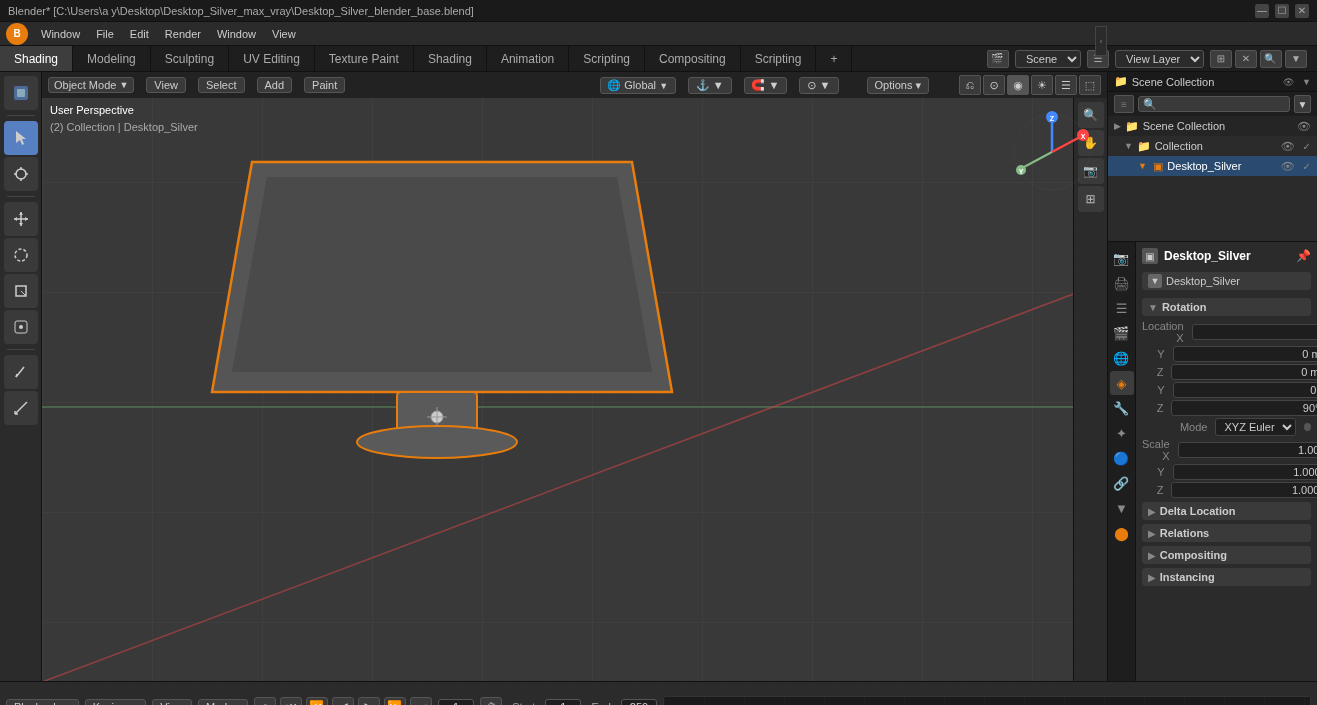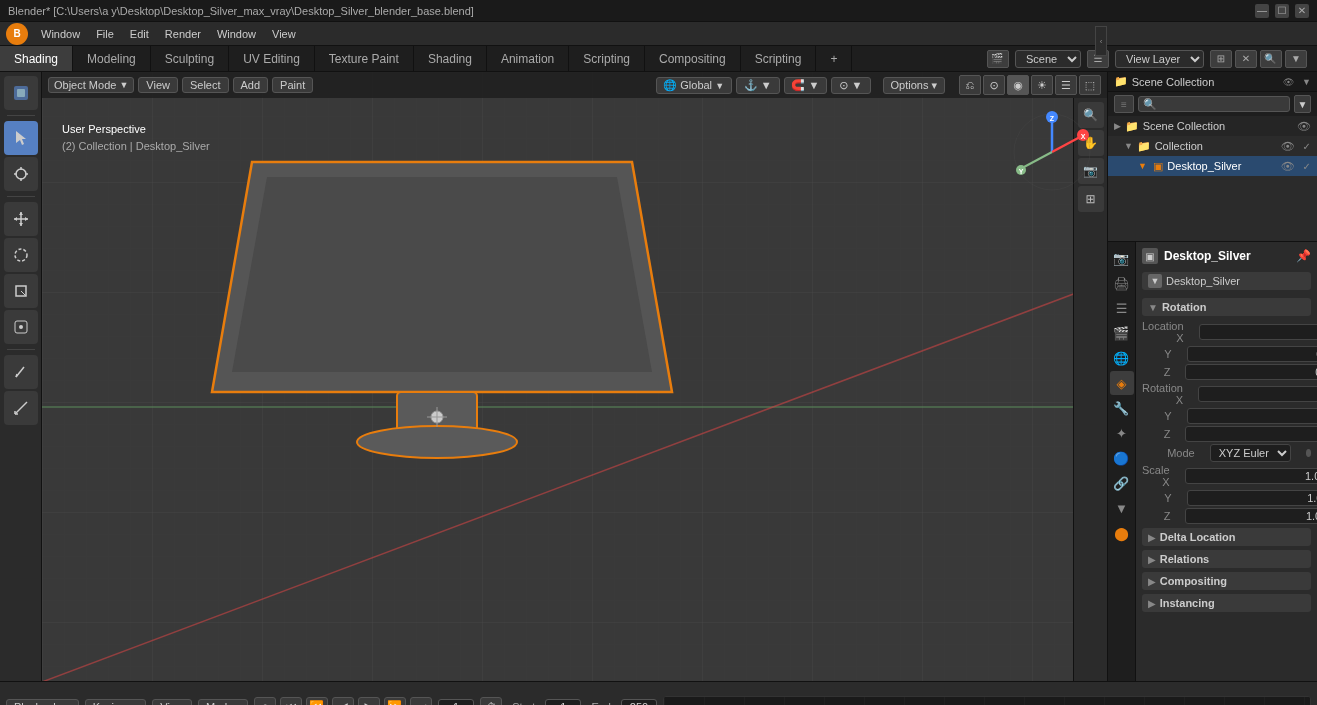--- a/index.html
+++ b/index.html
@@ -165,21 +165,21 @@
 
     
     #viewport-header {
       position: absolute;
       top: 0; left: 0; right: 0;
       height: 26px;
       background: rgba(30,30,30,0.85);
       display: flex;
       align-items: center;
       padding: 0 6px;
-      gap: 4px;
+      gap: 12px;
       z-index: 10;
     }
     .vp-btn {
       background: #3a3a3a;
       border: 1px solid #555;
       border-radius: 3px;
       color: #ccc;
       padding: 1px 7px;
       font-size: 11px;
       cursor: pointer;
@@ -191,24 +191,23 @@
       color: #ccc;
       padding: 1px 5px;
       font-size: 11px;
       display: flex; align-items: center; gap: 3px;
       cursor: pointer;
     }
 
     
     #viewport-info {
       position: absolute;
-      top: 30px; left: 20px;
+      top: 30px; left: 8px;
       z-index: 10;
       line-height: 1.5;
-      margin-top: 19px;
     }
     #viewport-info .info-main { color: #fff; font-size: 11px; }
     #viewport-info .info-sub { color: #aaa; font-size: 11px; }
 
     
     #gizmo {
       position: absolute;
       top: 35px; right: 10px;
       width: 90px; height: 90px;
       z-index: 10;
@@ -376,21 +375,21 @@
       gap: 4px;
     }
     .section-header .arrow { color: #888; font-size: 10px; }
     .section-header .label { color: #ccc; font-size: 11px; font-weight: bold; }
 
     
     .prop-row {
       display: flex;
       align-items: center;
       margin-bottom: 2px;
-      gap: 15px;
+      gap: 8px;
     }
     .prop-label {
       color: #888;
       font-size: 11px;
       width: 80px;
       text-align: right;
     }
     .prop-axis {
       color: #888;
       font-size: 11px;
@@ -833,26 +832,20 @@
           <div class="prop-dot" data-name="location-y-keyframe"></div>
         </div>
         <div class="prop-row" data-name="location-z-row">
           <span class="prop-label" data-name="location-z-label" style="color:transparent;">Z</span>
           <span class="prop-axis" data-name="location-z-axis">Z</span>
           <input class="prop-value" type="text" value="0 m" data-name="location-z-input" readonly="" style="">
 
           <div class="prop-dot" data-name="location-z-keyframe"></div>
         </div>
 
-        <div class="prop-row" data-name="rotation-x-row">
-          <span class="prop-label" data-name="rotation-label">Rotation X</span>
-          <input class="prop-value" type="text" value="0°" data-name="rotation-x-input" readonly="" style="">
-
-          <div class="prop-dot" data-name="rotation-x-keyframe"></div>
-        </div>
         <div class="prop-row" data-name="rotation-y-row">
           <span class="prop-label" data-name="rotation-y-label" style="color:transparent;">Y</span>
           <span class="prop-axis" data-name="rotation-y-axis">Y</span>
           <input class="prop-value" type="text" value="0°" data-name="rotation-y-input" readonly="" style="">
 
           <div class="prop-dot" data-name="rotation-y-keyframe"></div>
         </div>
         <div class="prop-row" data-name="rotation-z-row">
           <span class="prop-label" data-name="rotation-z-label" style="color:transparent;">Z</span>
           <span class="prop-axis" data-name="rotation-z-axis">Z</span>

